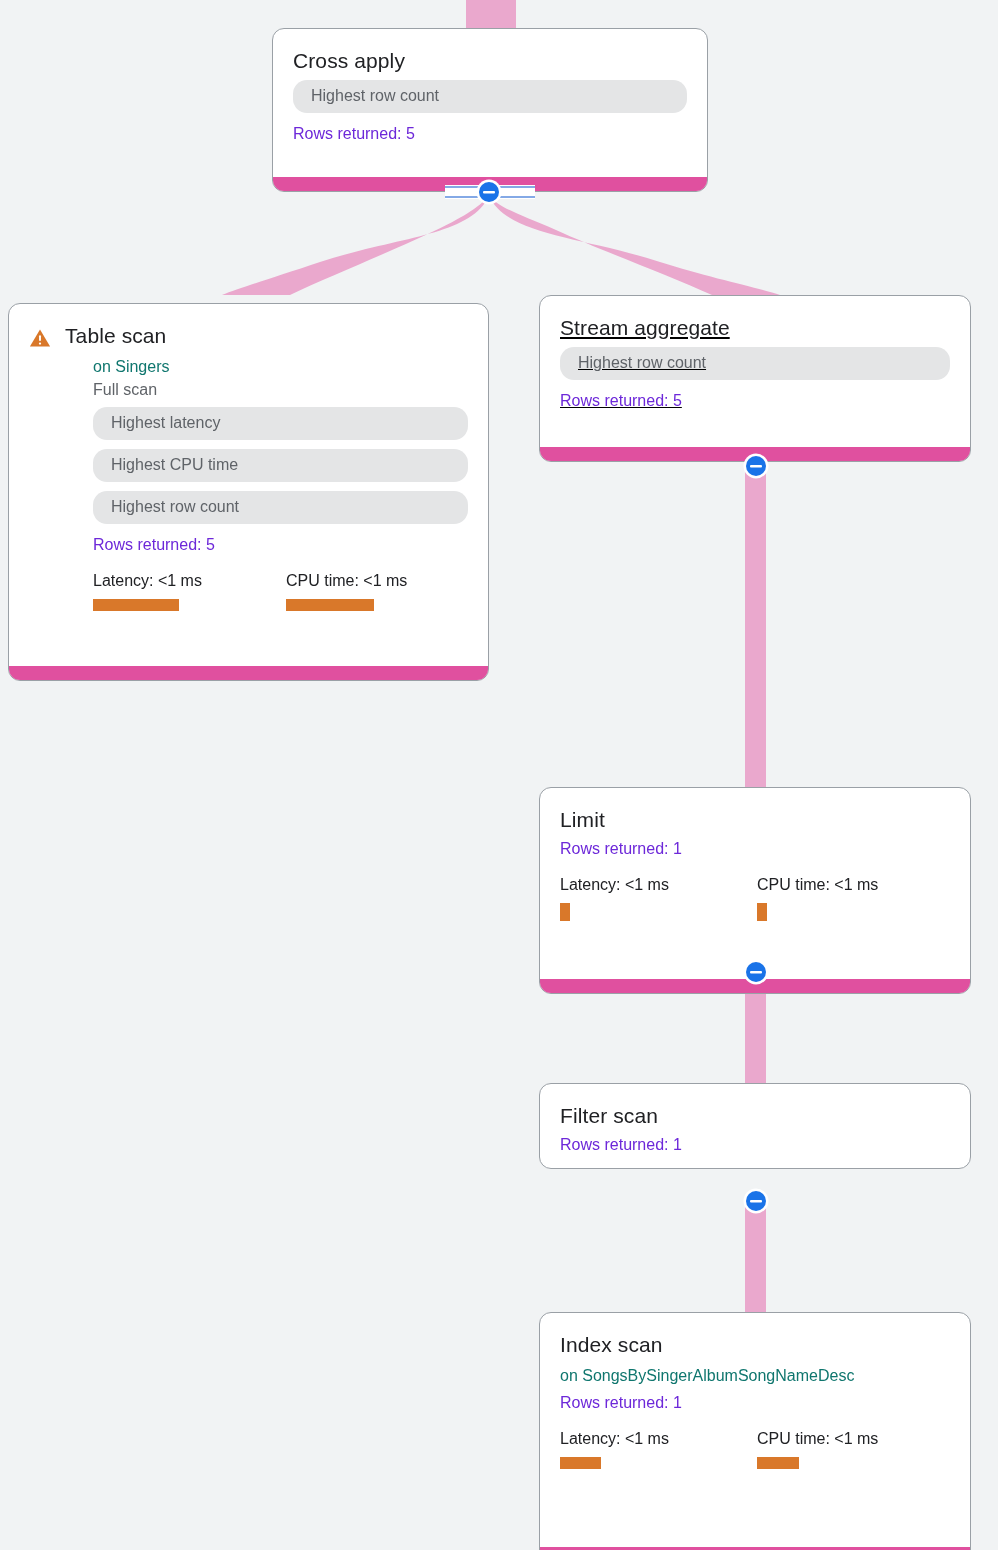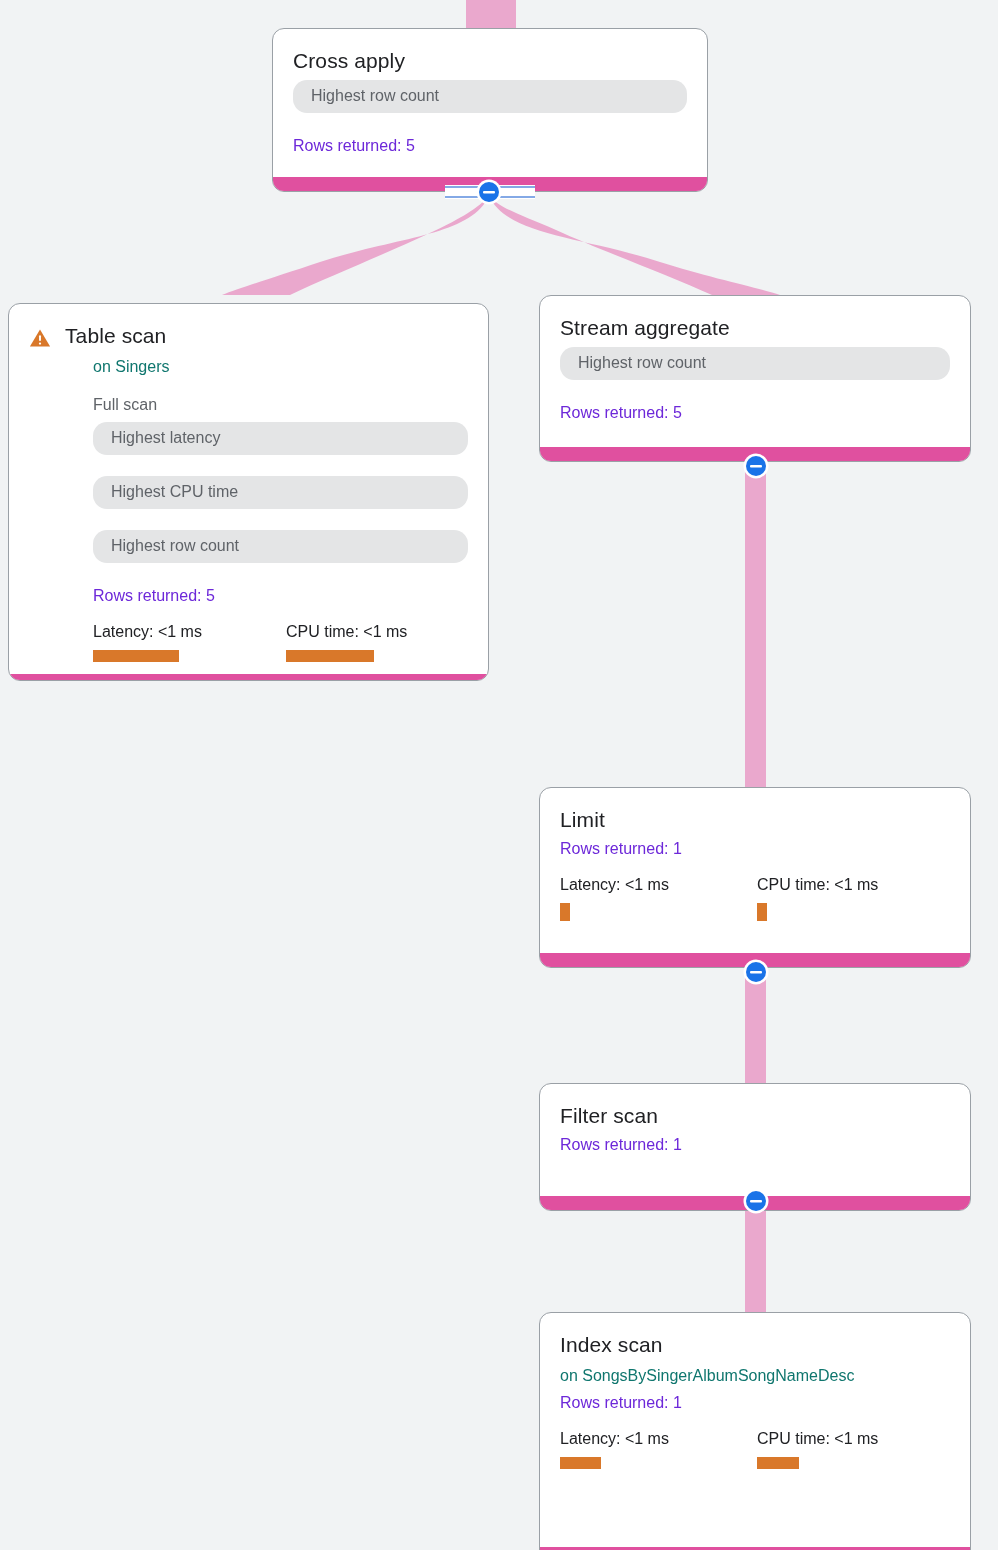--- a/index.html
+++ b/index.html
@@ -78,41 +78,41 @@
   }
 
   .sub-line {
     font-size: 16px;
     line-height: 23px;
     color: #0f766e;
     margin-top: 6px;
   }
   .sub-line.muted {
     color: #5f6368;
-    margin-top: 15px;
+    margin-top: 0;
   }
   .rows-line {
     font-size: 16px;
     line-height: 23px;
     color: #6d28d9;
     margin-top: 4px;
   }
 
   .chips {
     margin-top: 6px;
   }
   .chip {
     display: inline-block;
     background: #e4e5e6;
     color: #5f6368;
     font-size: 16px;
     line-height: 20px;
     padding: 6px 18px 7px 18px;
     border-radius: 14px;
-    margin-bottom: 21px;
+    margin-bottom: 9px;
   }
   .chip-row { display: block; }
 
   .metrics {
     display: flex;
     margin-top: 14px;
   }
   .metric {
     box-sizing: border-box;
   }
@@ -214,40 +214,40 @@
           <div class="metric">
             <div class="metric-label">CPU time: &lt;1 ms</div>
             <div class="metric-bar" style="width:88px;"></div>
           </div>
         </div>
       </div>
     </div>
     <div class="node-accent"></div>
   </div>
 
-  <div class="node" style="left:539px; top:295px; width:432px; height:167px;">
+  <div class="node" style="left:539px; top:295px; width:432px; height:167px;text-decoration:underline;">
     <div class="node-body">
       <div class="node-header">
         <div class="node-title">Stream aggregate</div>
       </div>
       <div class="chips">
         <span class="chip chip-row">Highest row count</span>
       </div>
       <div class="rows-line">Rows returned: 5</div>
     </div>
     <div class="node-accent"></div>
   </div>
 
   <svg style="position:absolute; left:731px; top:452px; z-index:4;" width="50" height="28" viewBox="0 0 50 28" xmlns="http://www.w3.org/2000/svg">
     <circle cx="25" cy="14" r="12.5" fill="#ffffff"></circle>
     <circle cx="25" cy="14" r="10" fill="#1a73e8"></circle>
     <rect x="19" y="13" width="12" height="2.4" rx="1" fill="#ffffff"></rect>
   </svg>
 
-  <div class="node" style="left:539px; top:787px; width:432px; height:181px;">
+  <div class="node" style="left:539px; top:787px; width:432px; height:207px;">
     <div class="node-body">
       <div class="node-header">
         <div class="node-title">Limit</div>
       </div>
       <div class="rows-line">Rows returned: 1</div>
 
       <div class="metrics">
         <div class="metric" style="width:197px;">
           <div class="metric-label">Latency: &lt;1 ms</div>
           <div class="metric-bar" style="width:10px; height:18px;"></div>
@@ -260,21 +260,21 @@
     </div>
     <div class="node-accent"></div>
   </div>
 
   <svg style="position:absolute; left:731px; top:958px; z-index:4;" width="50" height="28" viewBox="0 0 50 28" xmlns="http://www.w3.org/2000/svg">
     <circle cx="25" cy="14" r="12.5" fill="#ffffff"></circle>
     <circle cx="25" cy="14" r="10" fill="#1a73e8"></circle>
     <rect x="19" y="13" width="12" height="2.4" rx="1" fill="#ffffff"></rect>
   </svg>
 
-  <div class="node" style="left:539px; top:1083px; width:432px; height:128px;">
+  <div class="node" style="left:539px; top:1083px; width:432px; height:86px;">
     <div class="node-body">
       <div class="node-header">
         <div class="node-title">Filter scan</div>
       </div>
       <div class="rows-line">Rows returned: 1</div>
     </div>
     <div class="node-accent"></div>
   </div>
 
   <svg style="position:absolute; left:731px; top:1187px; z-index:4;" width="50" height="28" viewBox="0 0 50 28" xmlns="http://www.w3.org/2000/svg">

